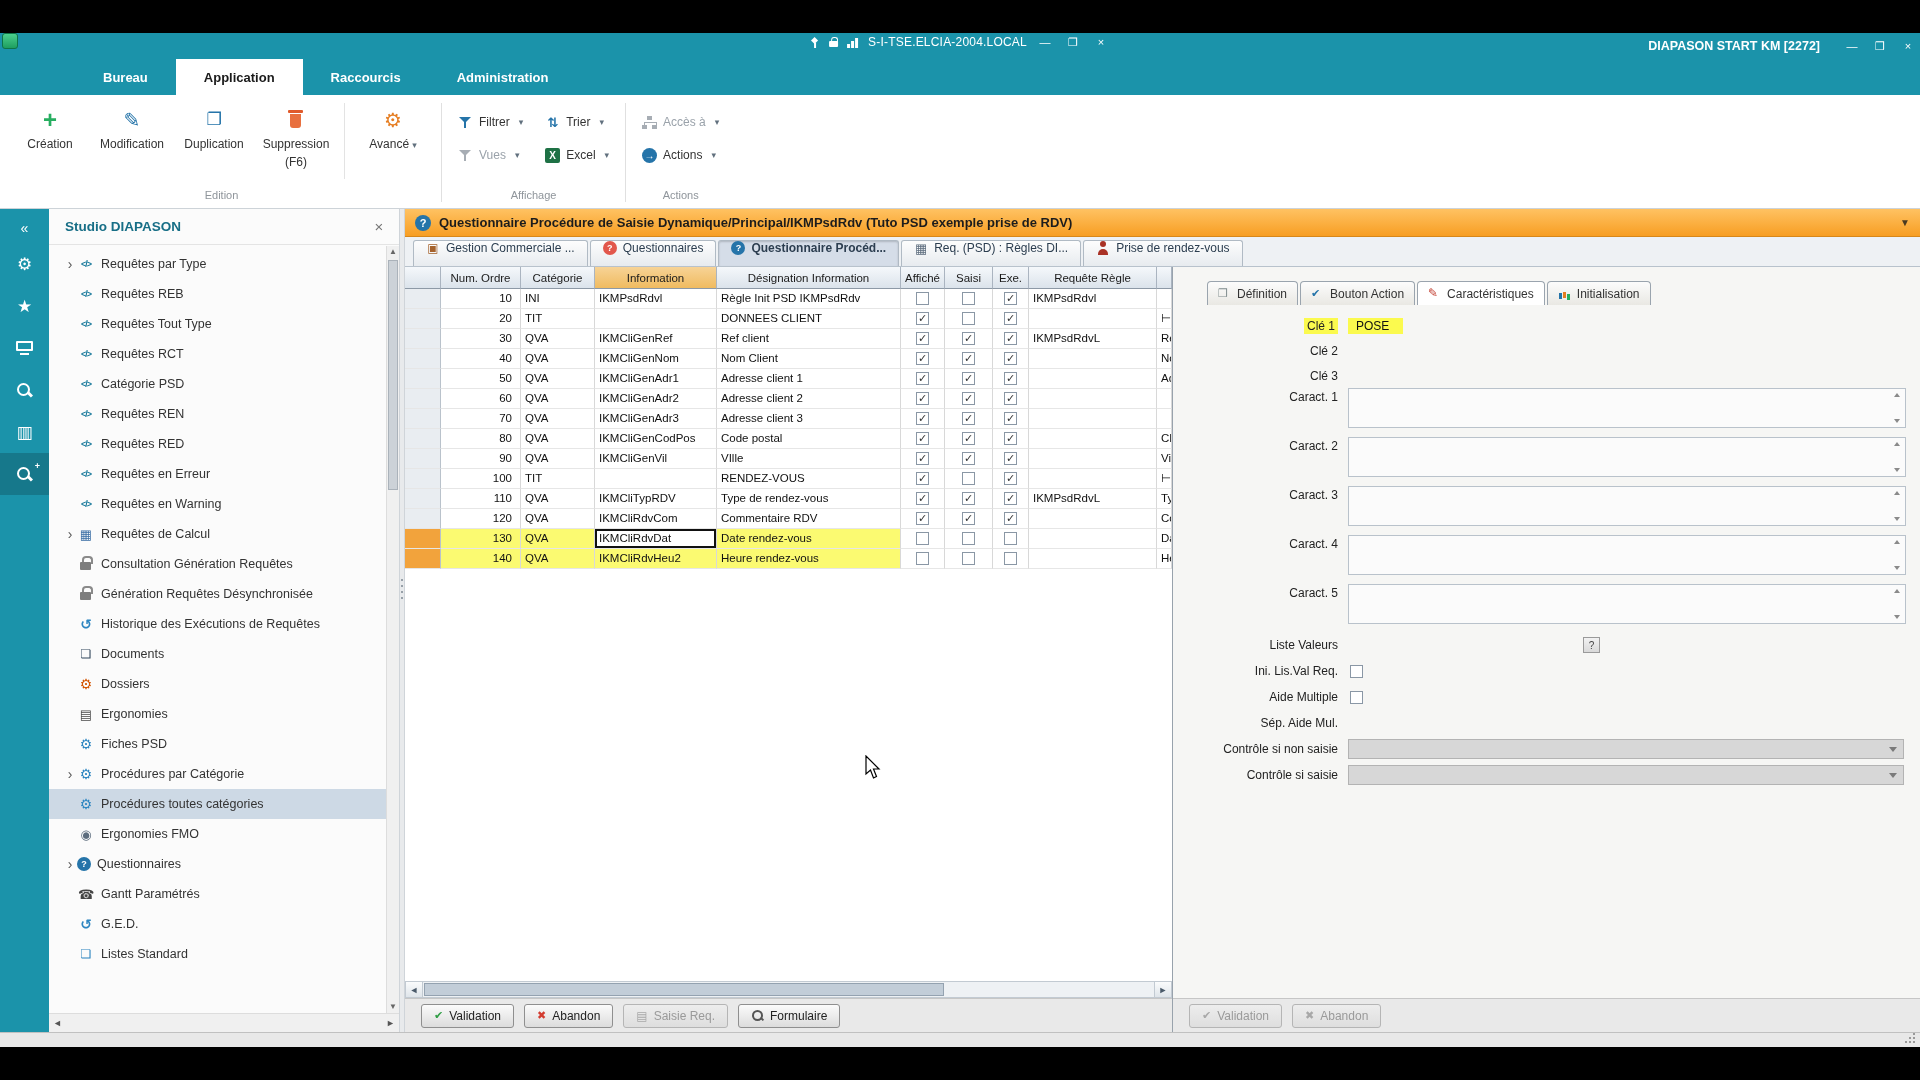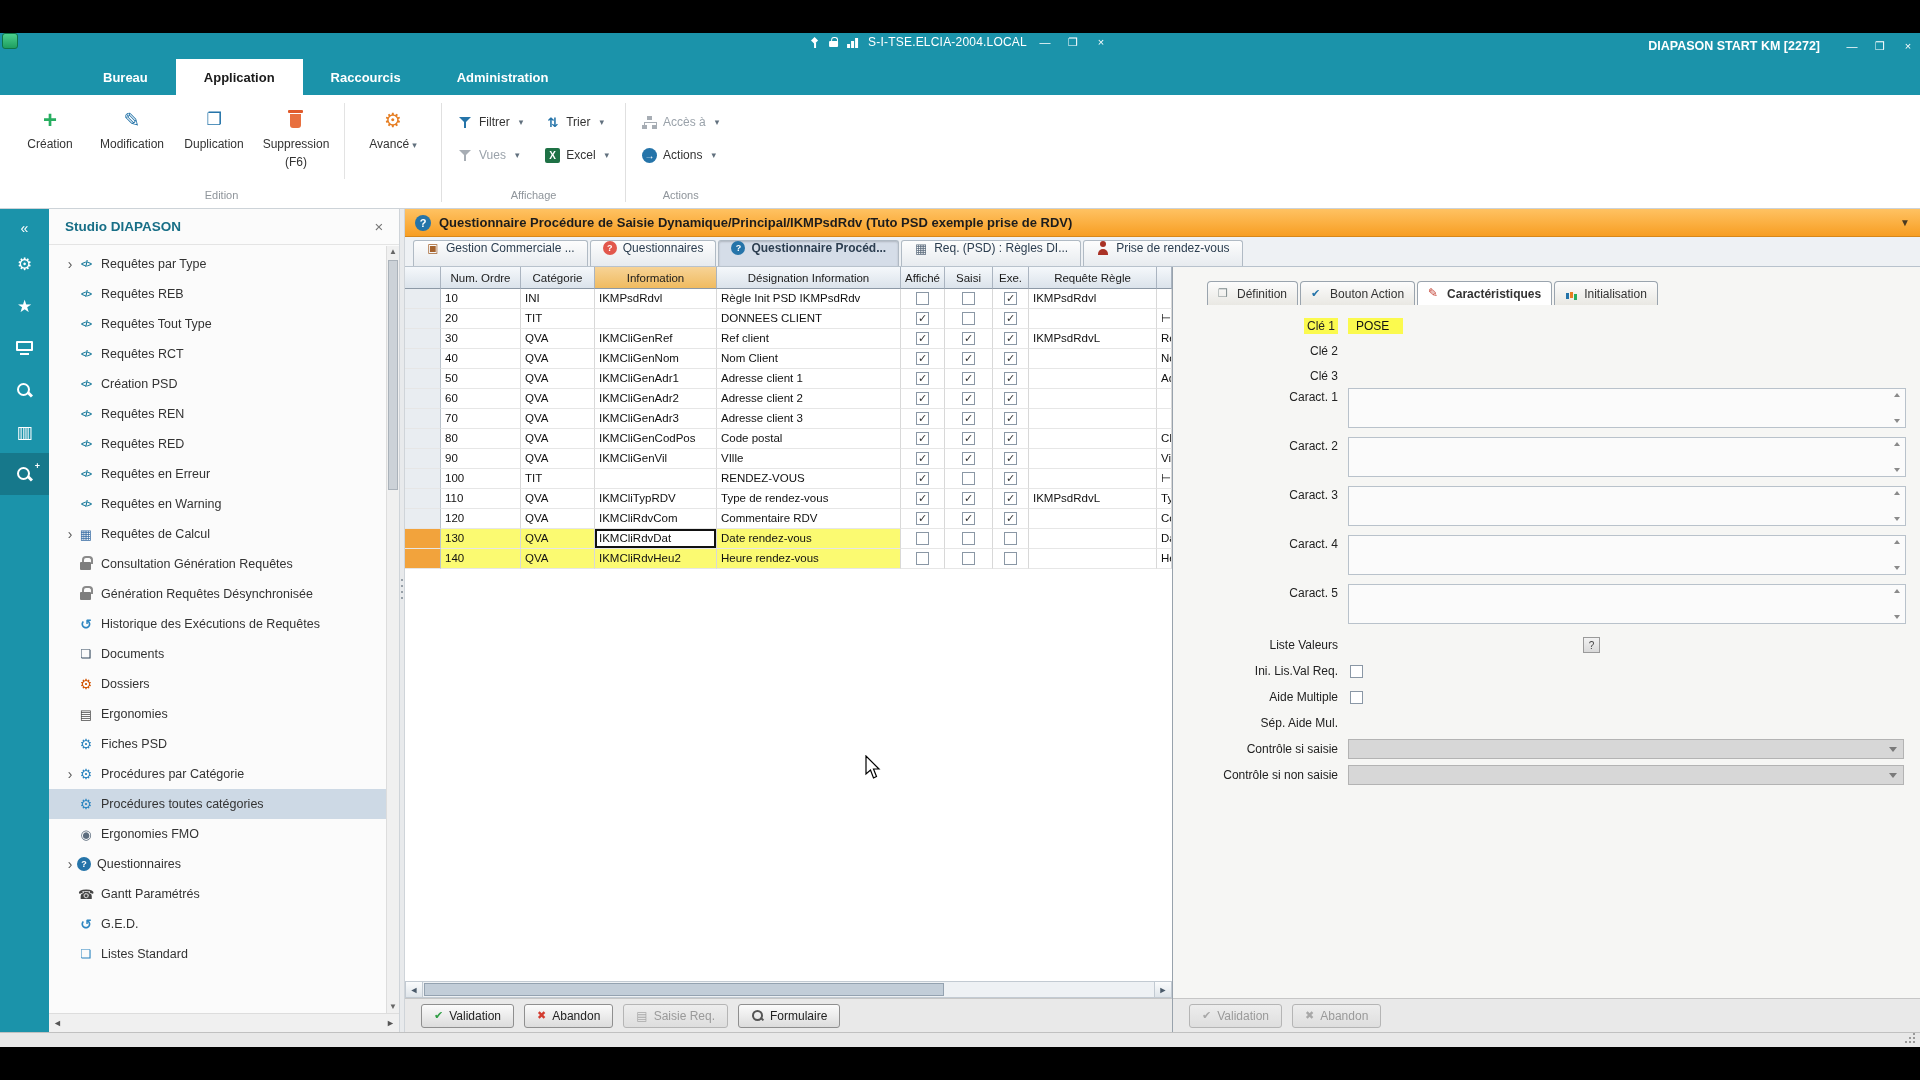--- a/index.html
+++ b/index.html
@@ -142,21 +142,21 @@
   .c-des{width:184px;flex:0 0 184px}
   .c-aff{width:44px;flex:0 0 44px}
   .c-sai{width:48px;flex:0 0 48px}
   .c-exe{width:36px;flex:0 0 36px}
   .c-req{width:128px;flex:0 0 128px}
   .c-ext{flex:1;min-width:0}
   .grid-body{display:flex;flex-direction:column}
   .grow{height:20px;display:flex}
   .cell{height:20px;line-height:19px;border-right:1px solid #d8d8d8;border-bottom:1px solid #e6e6e6;font-size:11.5px;color:#111;padding:0 4px;white-space:nowrap;overflow:hidden;background:#fff}
   .cell.c-sel{background:#e9edf1;border-right:1px solid #b9c2cb;padding:0}
-  .cell.c-num{padding-right:8px}
+  .cell.c-num{text-align:right;padding-right:8px}
   .cell.cbc{text-align:center;padding:0}
   .cb{width:13px;height:13px;border:1px solid #8a97a5;background:#fff;display:inline-block;margin-top:3px;position:relative;vertical-align:top}
   .cb.checked::before{content:"✓";position:absolute;left:1px;top:-1px;font-size:11px;line-height:12px;color:#333}
   .cell.hl{background:#fbfa71}
   .cell.hl-sel{background:#f2a33c}
   .cell.selcell{background:#fff;box-shadow:inset 0 0 0 2px #111}
   .grid-empty{flex:1;background:#fff}
   .hscroll{height:17px;flex:0 0 17px;background:#eef1f4;border:1px solid #c2cad2;display:flex;align-items:stretch}
   .sc-btn{width:17px;flex:0 0 17px;display:flex;align-items:center;justify-content:center;font-size:9px;color:#4a5a6a;background:linear-gradient(#fafbfc,#dfe5ea);border-right:1px solid #c2cad2}
   .sc-btn.right{margin-left:auto;border-right:none;border-left:1px solid #c2cad2}
@@ -169,21 +169,21 @@
   .fbtn.disabled .fi{color:#a8a8a8}
   .fi.saisie{color:#667;font-size:12px}
   .fi.mag{position:relative;width:13px;height:13px}
   .fi.mag::before{content:"";position:absolute;left:1px;top:1px;width:7px;height:7px;border:2px solid #555;border-radius:50%}
   .fi.mag::after{content:"";position:absolute;left:9px;top:9px;width:4px;height:2px;background:#555;transform:rotate(45deg)}
 
   
   .panel{flex:1;display:flex;flex-direction:column;background:#f6f6f4;overflow:hidden}
   .ptabs{height:38px;flex:0 0 38px;display:flex;align-items:flex-end;padding-left:34px}
   .ptab{height:24px;padding:0 10px;display:flex;align-items:center;border:1px solid #9aa4ae;border-bottom:none;border-radius:4px 4px 0 0;background:linear-gradient(#fcfcfc,#e9e8e3);margin-right:2px;font-size:12px;color:#333;white-space:nowrap}
-  .ptab.active{background:#fff;font-weight:bold}
+  .ptab.active{background:#fff;font-weight:normal}
   .pico{width:14px;height:13px;display:inline-block;position:relative;margin-right:5px;font-size:11px;line-height:13px}
   .ico-def::before{content:"❒";color:#7f8c8d}
   .ico-checkblue::before{content:"✔";color:#2574a9}
   .ico-pencilred::before{content:"✎";color:#c0392b;font-size:12px}
   .ico-chart::before{content:"";position:absolute;left:1px;bottom:1px;width:3px;height:6px;background:#2574a9;box-shadow:4px -1px 0 #e67e22,8px 1px 0 #27ae60}
   .pform{flex:1;padding:8px 14px 0 0;overflow:hidden}
   .plabel{width:175px;flex:0 0 175px;text-align:right;padding-right:10px;font-size:12px;color:#222;white-space:nowrap}
   .lbltxt{font-style:normal}
   .lbltxt.hl{background:#fbfa4e;padding:1px 3px}
   .krow{display:flex;align-items:center;height:25px}
@@ -376,21 +376,21 @@
 
             <div class="tree-item">
               <span class="chev">›</span>
               <span class="tico ico-code"></span>
               <span class="tlabel">Requêtes RCT</span>
             </div>
 
             <div class="tree-item">
               <span class="chev">›</span>
               <span class="tico ico-code"></span>
-              <span class="tlabel">Création PSD</span>
+              <span class="tlabel">Catégorie PSD</span>
             </div>
 
             <div class="tree-item">
               <span class="chev">›</span>
               <span class="tico ico-code"></span>
               <span class="tlabel">Requêtes REN</span>
             </div>
 
             <div class="tree-item">
               <span class="chev">›</span>
@@ -860,25 +860,25 @@
                 <span class="cb small"></span>
               </div>
               <div class="srow">
                 <span class="plabel">Aide Multiple</span>
                 <span class="cb small"></span>
               </div>
               <div class="srow">
                 <span class="plabel">Sép. Aide Mul.</span>
               </div>
               <div class="srow">
-                <span class="plabel">Contrôle si saisie</span>
+                <span class="plabel">Contrôle si non saisie</span>
                 <span class="ddis"></span>
               </div>
               <div class="srow">
-                <span class="plabel">Contrôle si non saisie</span>
+                <span class="plabel">Contrôle si saisie</span>
                 <span class="ddis"></span>
               </div>
             </div>
             <div class="pfoot">
               <button class="fbtn disabled">
                 <i class="fi check">✔</i>
                 <span>Validation</span>
               </button>
               <button class="fbtn disabled">
                 <i class="fi cross">✖</i>

